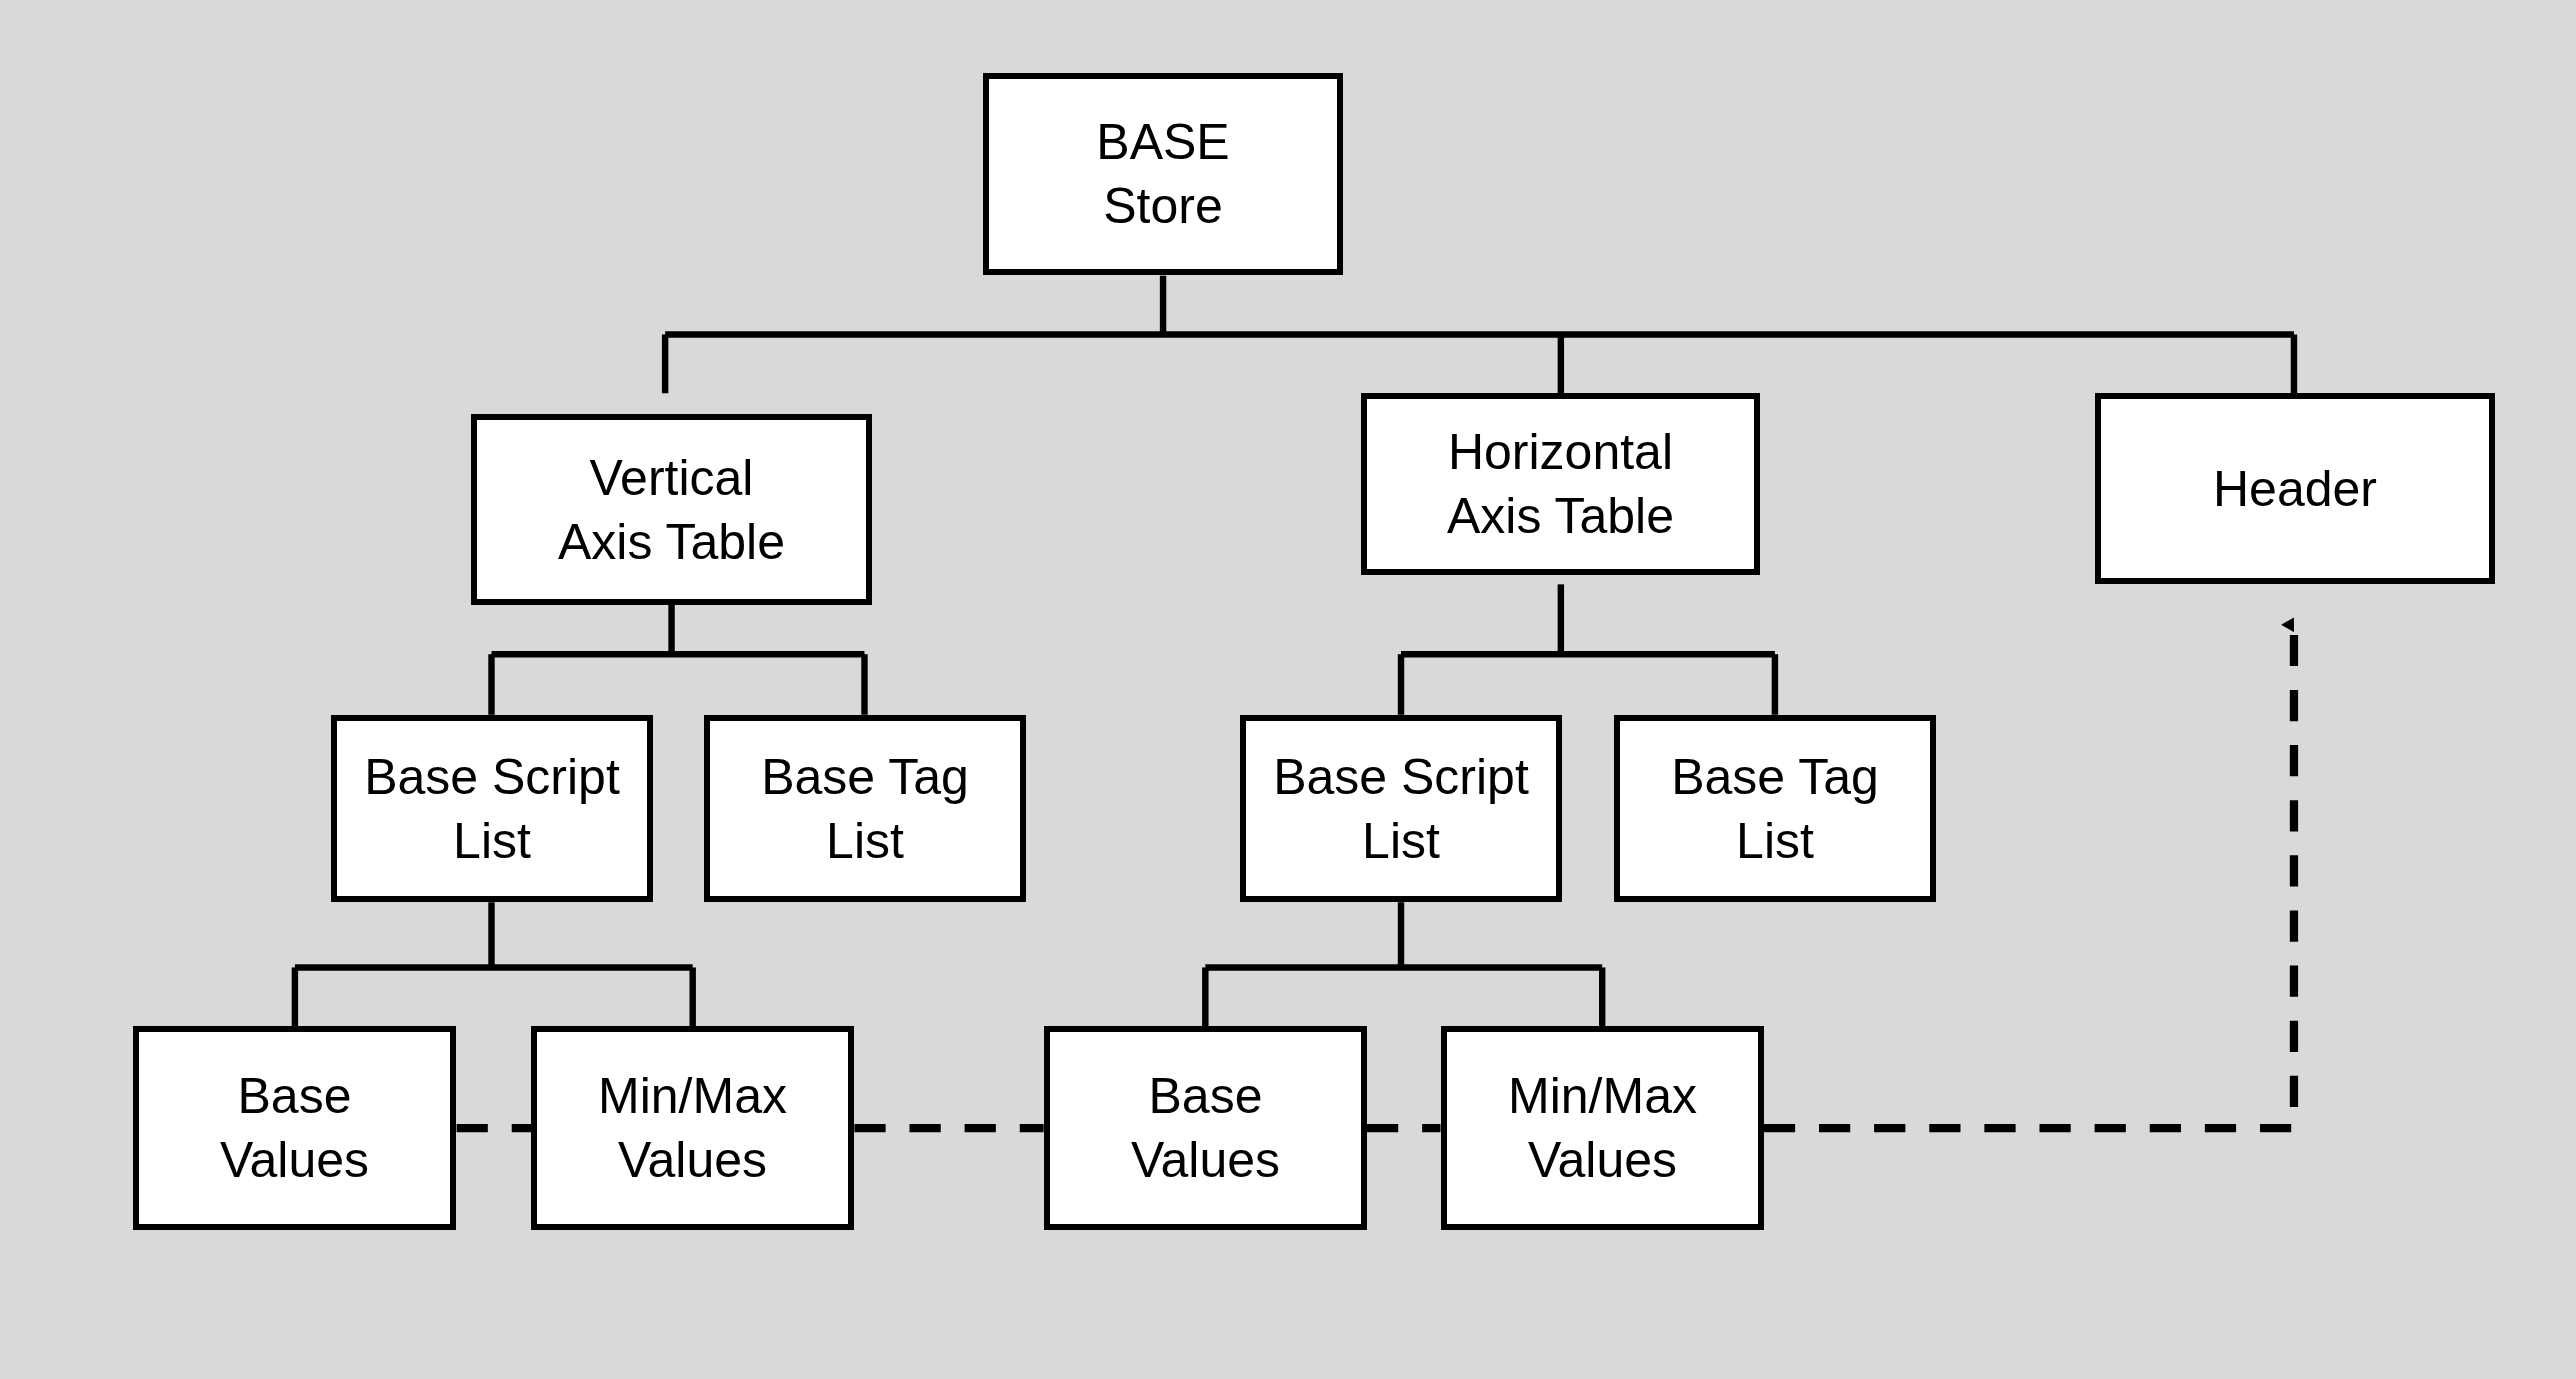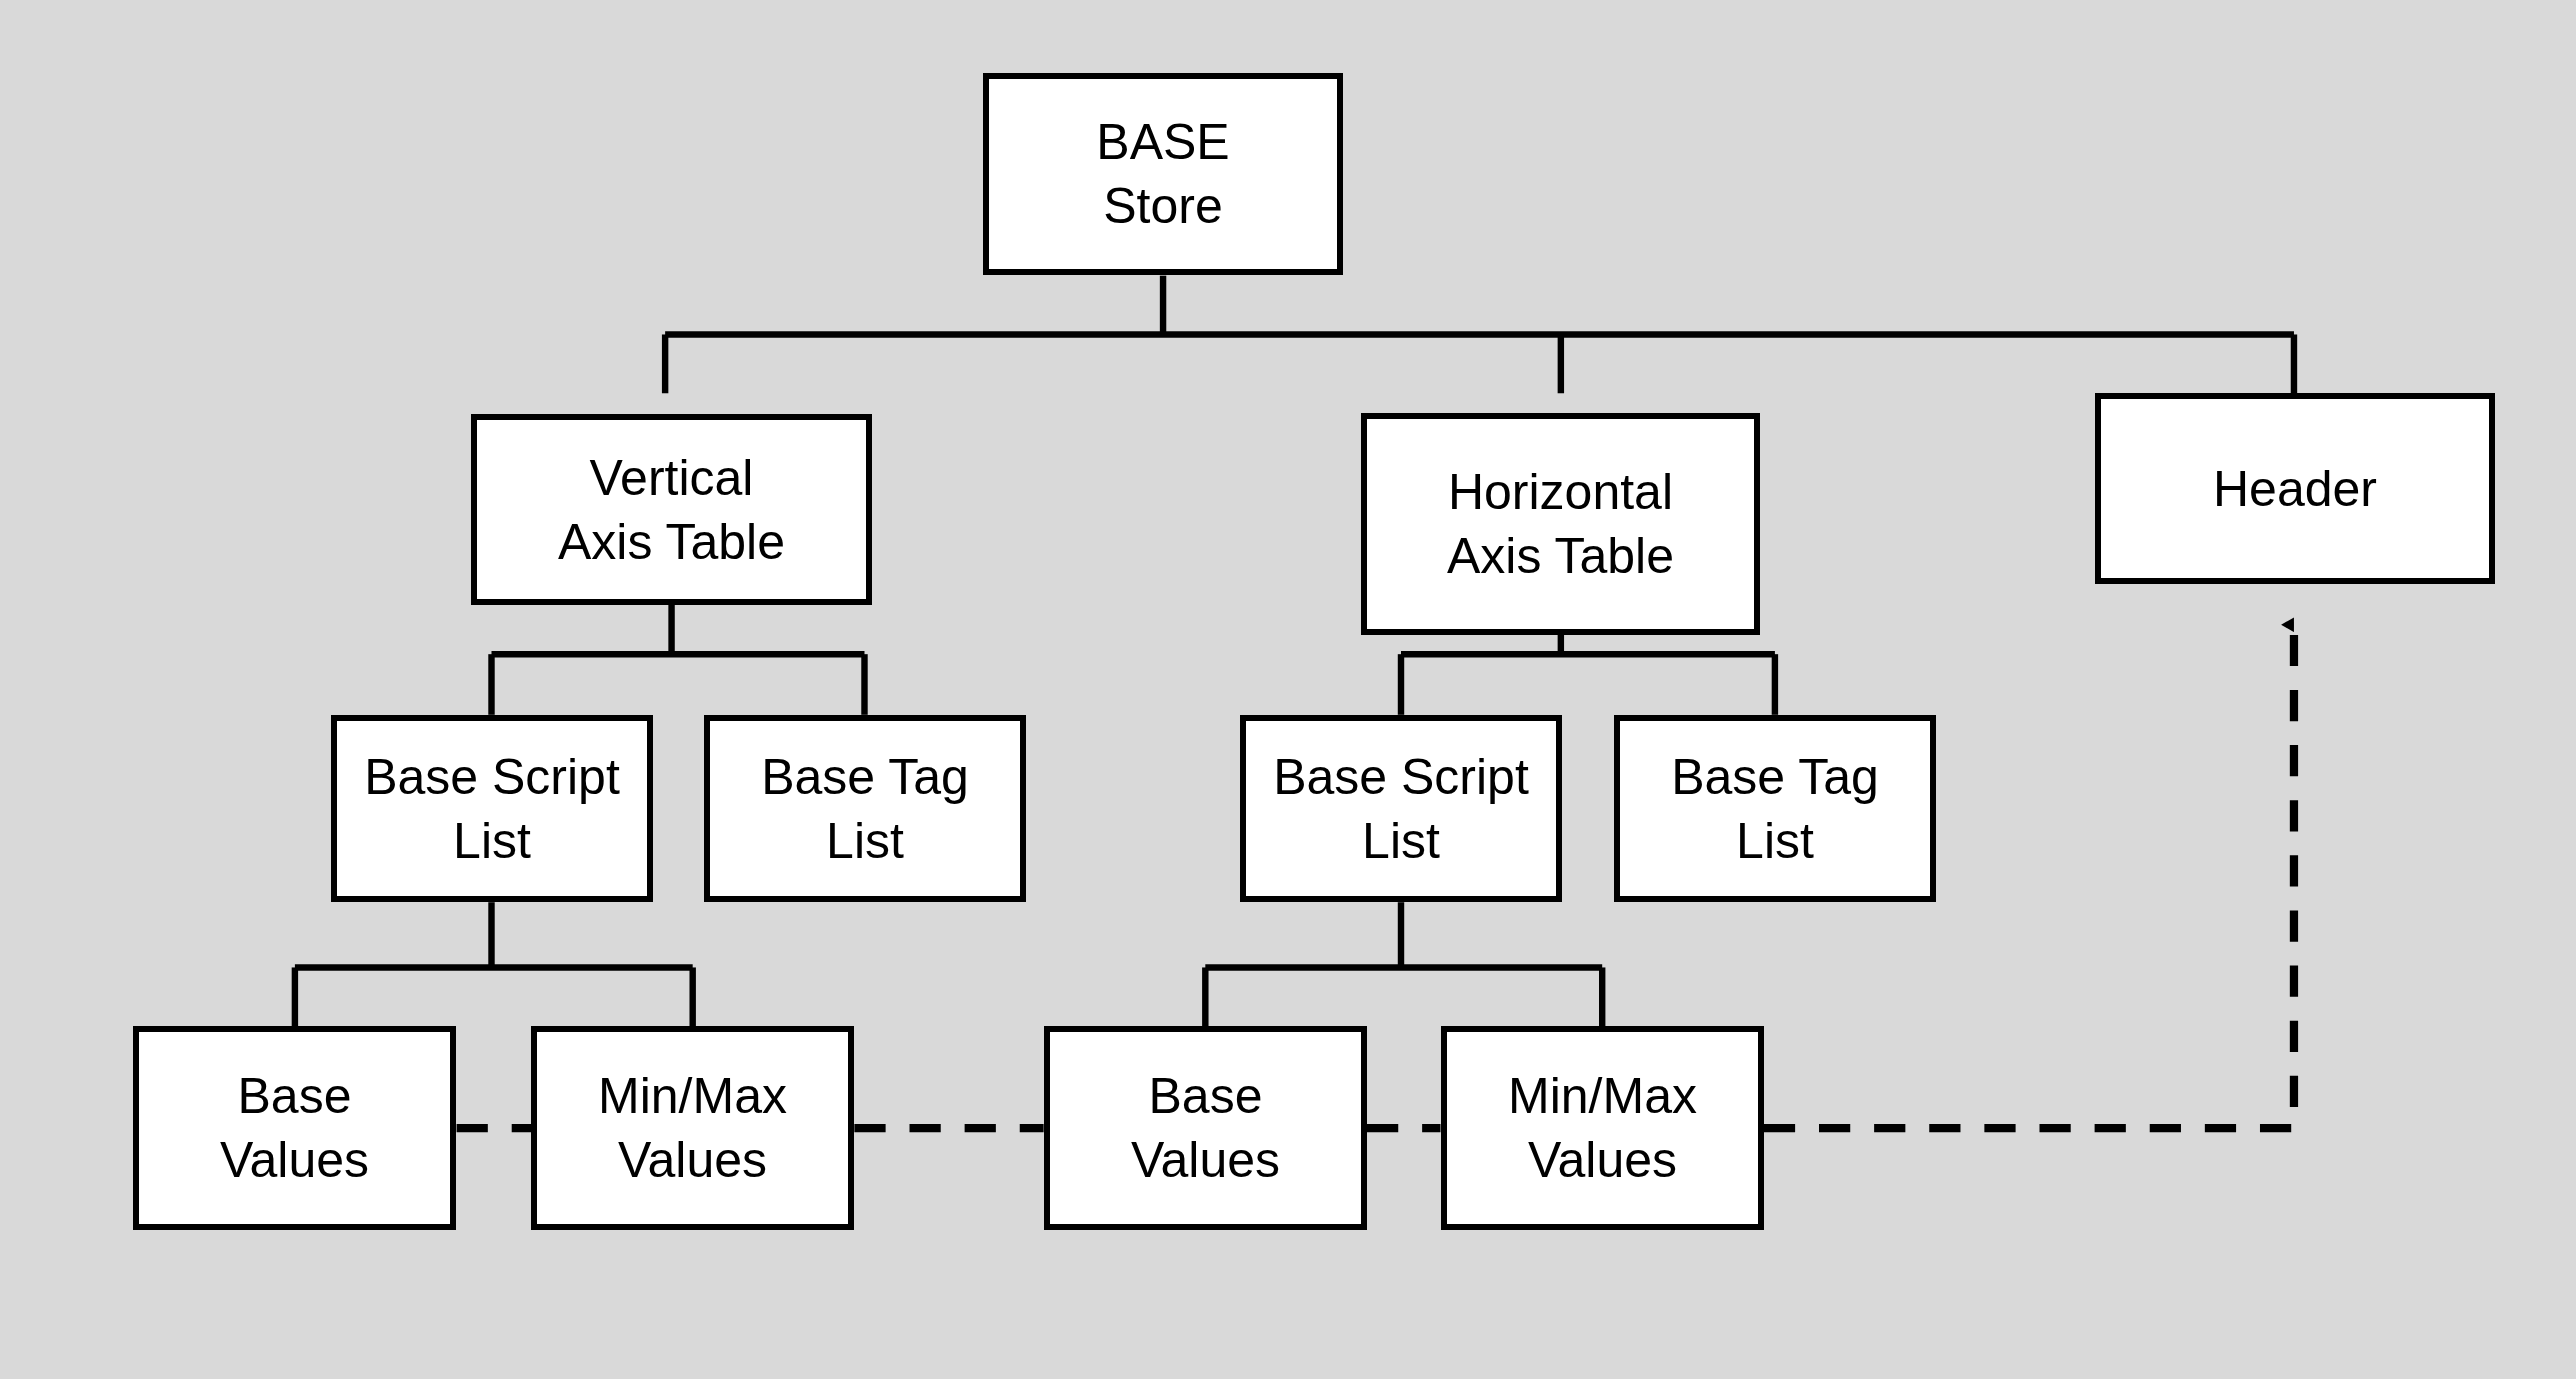--- a/index.html
+++ b/index.html
@@ -99,21 +99,21 @@
   <div class="node" style="left:983px; top:73px; width:360px; height:202px;">
     <span class="ln">BASE</span>
     <span class="ln">Store</span>
   </div>
 
   <div class="node" style="left:471px; top:414px; width:401px; height:191px;">
     <span class="ln">Vertical</span>
     <span class="ln">Axis Table</span>
   </div>
 
-  <div class="node" style="left:1361px; top:393px; width:399px; height:222px;margin-top:20px;">
+  <div class="node" style="left:1361px; top:393px; width:399px; height:182px;">
     <span class="ln">Horizontal</span>
     <span class="ln">Axis Table</span>
   </div>
 
   <div class="node" style="left:2095px; top:393px; width:400px; height:191px;">
     <span class="ln">Header</span>
   </div>
 
   <div class="node" style="left:331px; top:715px; width:322px; height:187px;">
     <span class="ln">Base Script</span>

